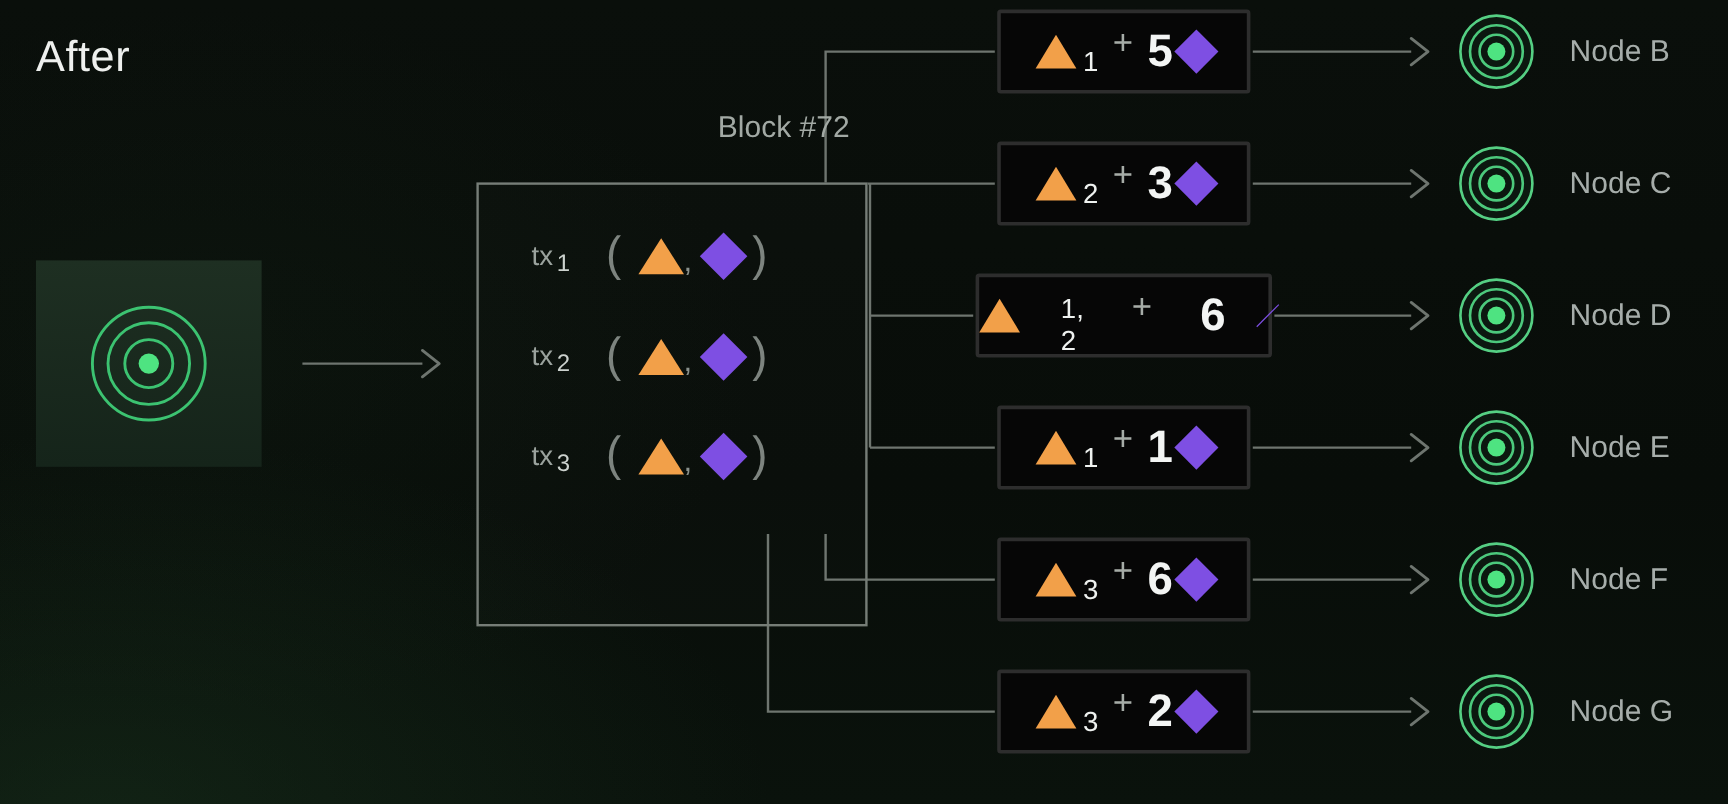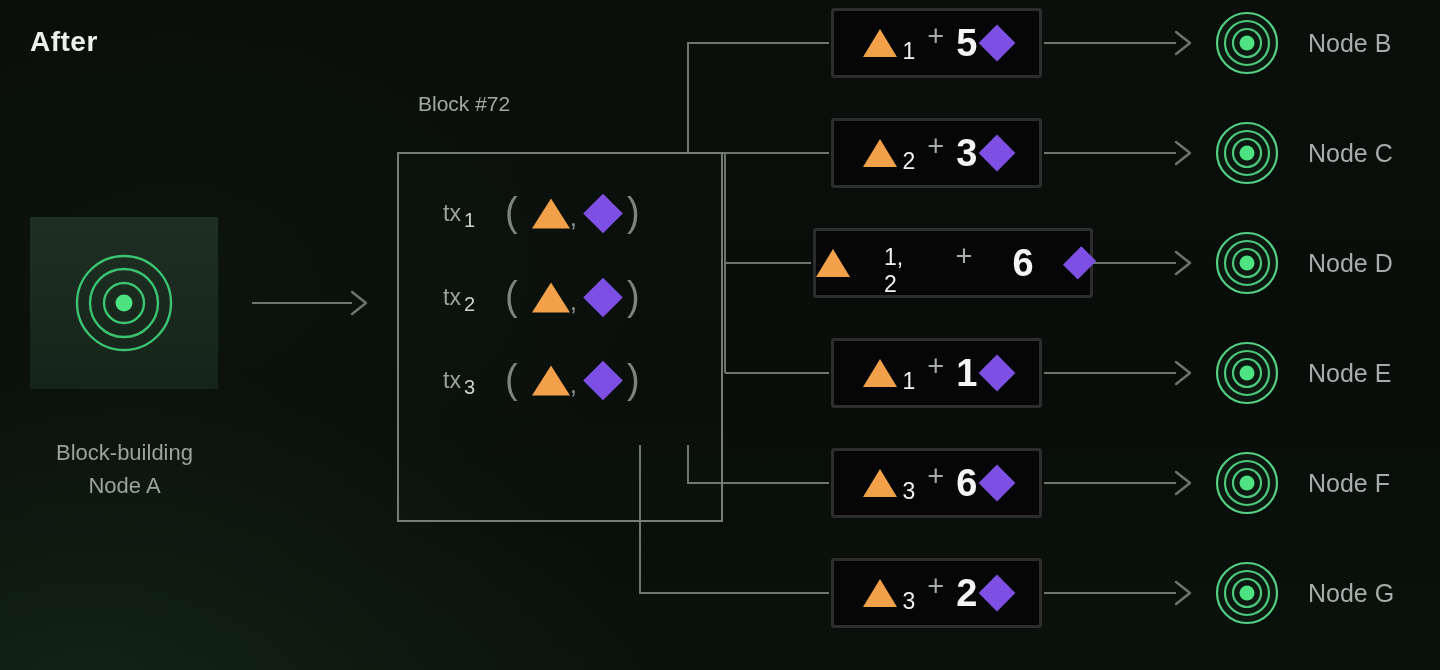--- a/index.html
+++ b/index.html
@@ -6,23 +6,23 @@
   #stage{
     position:relative;width:1440px;height:670px;overflow:hidden;
     font-family:"Liberation Sans",sans-serif;
     background:
       radial-gradient(900px 520px at 6% 102%, rgba(32,66,38,.34), rgba(0,0,0,0) 62%),
       radial-gradient(700px 450px at 12% 45%, rgba(24,44,28,.22), rgba(0,0,0,0) 65%),
       linear-gradient(180deg,#0a0f0b 0%,#080d09 60%,#0a120c 100%);
   }
   .abs{position:absolute;}
   
-  .title{left:30px;top:26px;font-size:28px;font-weight:700;color:#eef0ee;letter-spacing:.5px;}
+  .title{left:30px;top:26px;font-size:36px;font-weight:400;color:#eef0ee;letter-spacing:.5px;}
   .src-label{left:12px;top:436px;width:225px;text-align:center;color:#9ba39f;font-size:22px;line-height:33px;}
-  .block-title{left:418px;top:92px;width:326px;text-align:left;color:#a2a9a4;font-size:21px;}
+  .block-title{left:382px;top:92px;width:326px;text-align:right;color:#a2a9a4;font-size:25px;}
   .node-label{left:1308px;width:140px;color:#a6adaa;font-size:25px;line-height:34px;}
   
   .src-square{left:30px;top:217px;width:188px;height:172px;
     background:linear-gradient(180deg,#1e2f22,#15241a);}
   
   .block-box{left:397px;top:152px;width:326px;height:370px;
     border:2px solid #767d77;box-sizing:border-box;background:rgba(255,255,255,0.012);}
   .tx-row{position:absolute;left:44px;display:flex;align-items:center;transform:translateY(-50%);}
   .tx-prefix{color:#9aa29d;font-size:23px;}
   .tx-sub{color:#ccd2ce;font-size:20px;margin:14px 0 0 3px;}
@@ -33,21 +33,21 @@
   .tri{width:0;height:0;border-left:19px solid transparent;border-right:19px solid transparent;
     border-bottom:30px solid #f2a049;margin-left:14px;}
   .dia{width:28px;height:28px;background:#7e4fe3;transform:rotate(45deg);margin:0 10px 0 12px;}
   .msg-tri{width:0;height:0;border-left:17px solid transparent;border-right:17px solid transparent;
     border-bottom:28px solid #f2a049;}
   .msg-dia{width:26px;height:26px;background:#7e4fe3;transform:rotate(45deg);margin-left:8px;}
   
   .msg-box{position:absolute;left:831px;width:211px;height:70px;box-sizing:border-box;
     background:#060606;border:3px solid #2d2d2d;border-radius:3px;
     display:flex;align-items:center;justify-content:center;}
-  .msg-box.wide{left:813px;width:280px;gap:28px;}
+  .msg-box.wide{left:813px;width:247px;gap:28px;}
   .msg-sub{color:#eef1ef;font-size:23px;margin:16px 0 0 6px;}
   .msg-plus{color:#a6aca7;font-size:29px;margin:0 0 14px 12px;}
   .msg-amount{color:#f3f5f4;font-size:38px;font-weight:600;margin-left:12px;letter-spacing:-1px;}
 </style>
 </head>
 <body>
 
 <div id="stage">
 
   <svg class="abs" width="1440" height="670" viewBox="0 0 1440 670" style="left:0;top:0;">
@@ -84,24 +84,20 @@
   <div class="abs title">After</div>
 
   <div class="abs src-square">
     <svg width="110" height="110" viewBox="0 0 110 110" class="abs" style="left:39px;top:31px;">
       <circle cx="55" cy="55" r="47" stroke="#3cc371" stroke-width="2.4" fill="none"></circle>
       <circle cx="55" cy="55" r="34" stroke="#3cc371" stroke-width="2.4" fill="none"></circle>
       <circle cx="55" cy="55" r="20" stroke="#3cc371" stroke-width="2.4" fill="none"></circle>
       <circle cx="55" cy="55" r="8.5" fill="#4ee381"></circle>
     </svg>
   </div>
-  <div class="abs src-label">
-    <div>Block-building</div>
-    <div>Node A</div>
-  </div>
 
   <div class="abs block-title">Block #72</div>
   <div class="abs block-box">
 
     <div class="tx-row" style="top:59px;">
       <span class="tx-prefix">tx</span>
       <span class="tx-sub">1</span>
       <span class="paren open">(</span>
       <span class="tri"></span>
       <span class="tx-comma">,</span>

